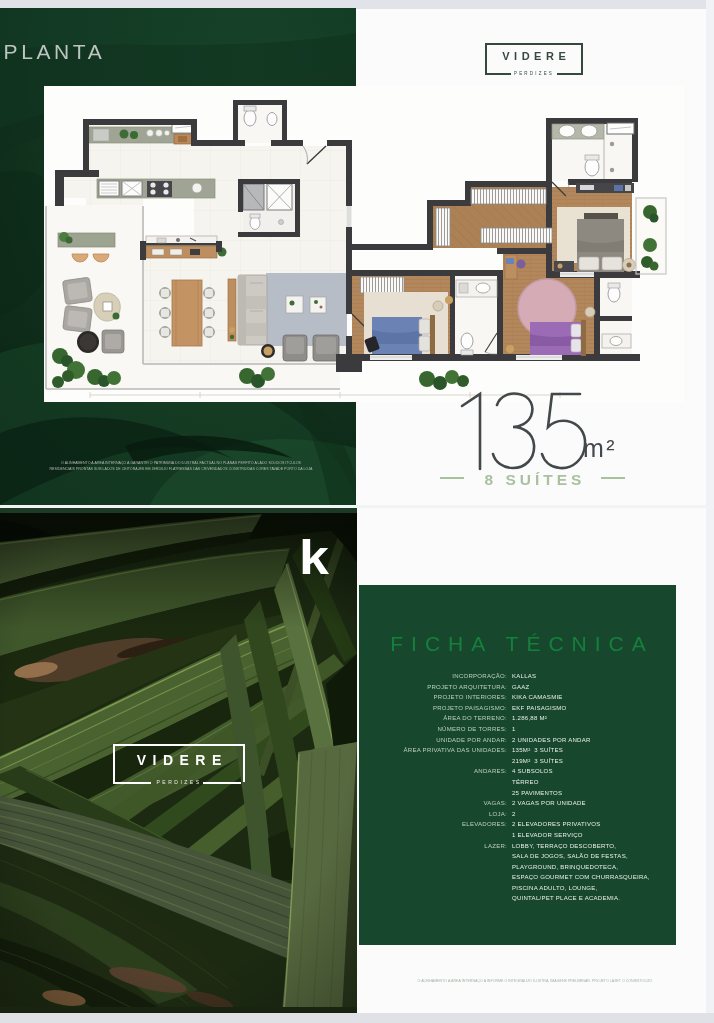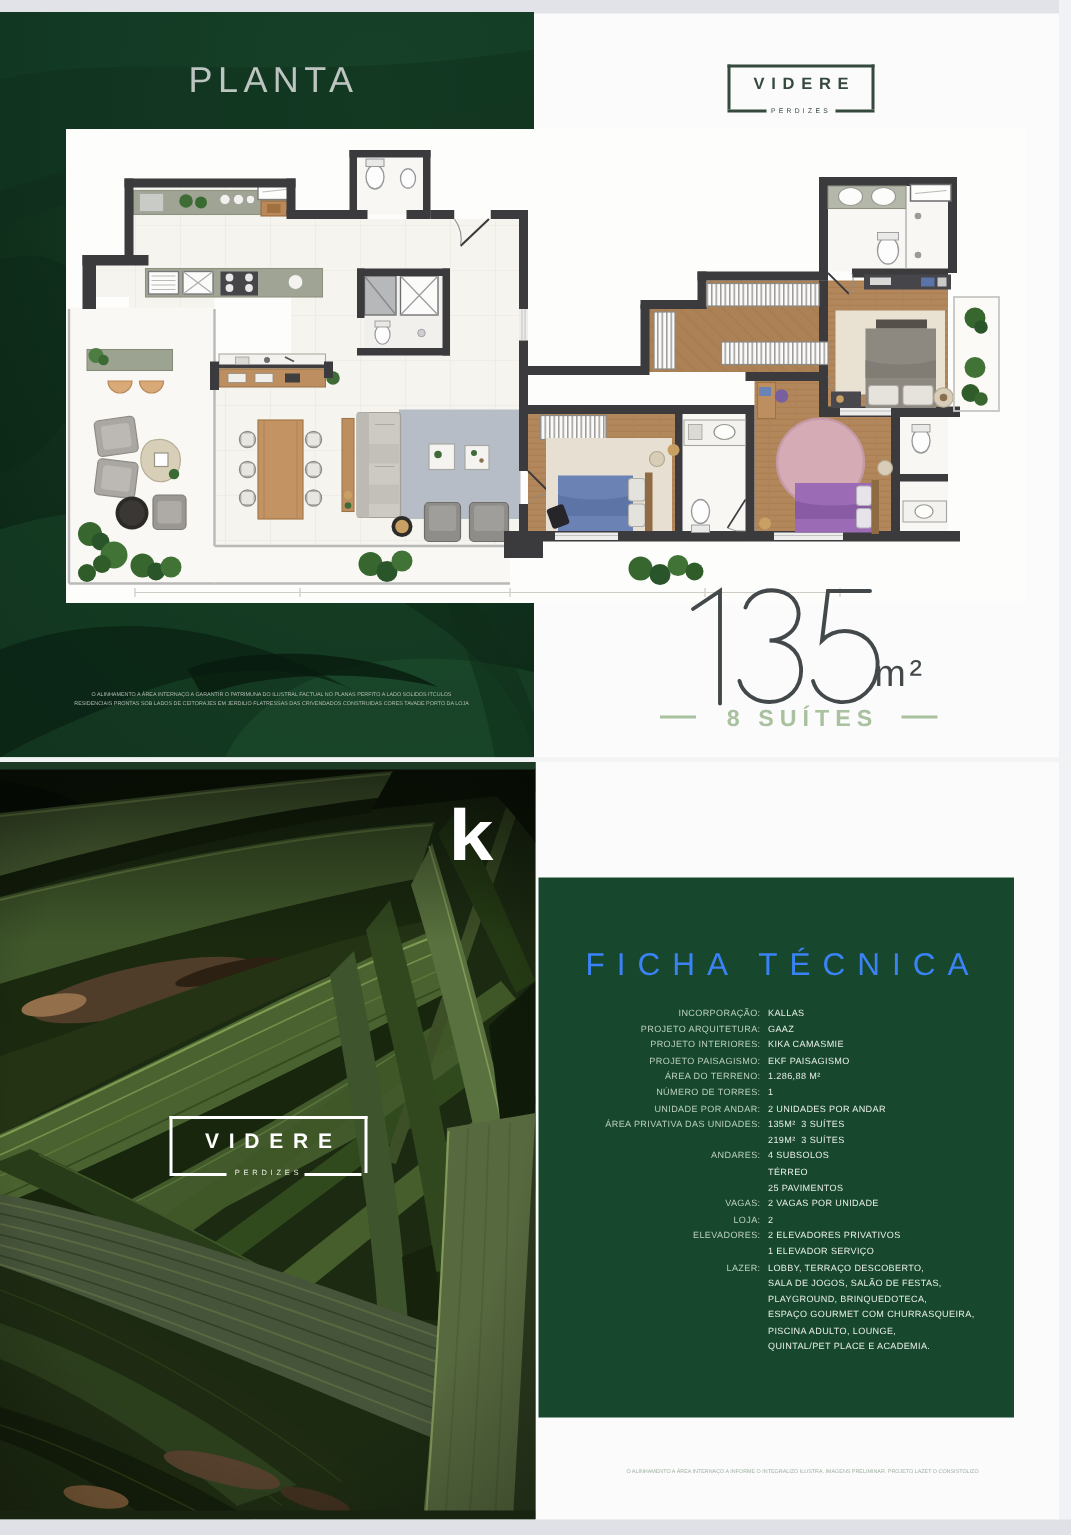--- a/index.html
+++ b/index.html
@@ -28,22 +28,22 @@
   <path d="M0,45 C80,25 200,50 356,25 L356,85 C230,110 90,100 0,145 Z" fill="#0e2c1b" opacity="0.4"></path>
   <path d="M0,345 C90,315 200,340 300,415 C330,440 350,465 356,497 L0,497 Z" fill="#1a4529" opacity="0.55"></path>
   <path d="M150,497 C175,445 250,415 356,440 L356,497 Z" fill="#1e4f2f" opacity="0.5"></path>
   <path d="M0,425 C70,398 150,405 235,452 C200,435 140,432 80,460 C40,476 15,488 0,497 Z" fill="#0a2113" opacity="0.75"></path>
   <path d="M125,438 C170,422 245,424 292,450 C242,438 175,440 135,456 Z" fill="#081a0e" opacity="0.8"></path>
   <path d="M0,165 C40,155 68,175 58,232 C50,282 20,300 0,308 Z" fill="#0c2817" opacity="0.45"></path>
   <path d="M280,360 C320,390 345,430 356,470 L356,497 L330,497 C320,440 300,395 280,360 Z" fill="#0e2b18" opacity="0.5"></path>
 </svg>
 </div>
 
-<div class="abs" style="left:0;top:40px;width:361px;text-align:center;color:#bdc5c0;
-     font-size:24px;letter-spacing:3.6px;text-indent:3.6px;font-weight:400;">PLANTA</div>
+<div class="abs" style="left:0;top:40px;width:361px;color:#bdc5c0;
+     font-size:21px;letter-spacing:3.6px;text-indent:3.6px;font-weight:400;">PLANTA</div>
 
 <div class="abs" style="left:48px;top:461px;width:266px;color:#b2bcb3;font-size:3.6px;
      line-height:5.6px;text-align:center;">O ALINHAMENTO A ÁREA INTERNAÇO A GARANTIR O PATRIMUNA DO ILUSTRAL FACTUAL NO PLANAS PERFITO A LADO SOLIDOS ITCULOS RESIDENCIAIS PRONTAS SOB LADOS DE CEITORAJES EM JERDILIO FLATRESSAS DAS CRIVENDADOS CONSTRUIDAS CORES TAVADE PORTO DA LOJA</div>
 
 <div class="abs" style="left:44px;top:86px;width:640px;height:316px;background:#fdfdfc;"></div>
 
 <div class="abs" id="planbox" style="left:44px;top:86px;width:640px;height:316px;">
 <svg width="640" height="316" viewBox="44 86 640 316">
 <defs>
   <pattern id="hatchV" width="3" height="8" patternUnits="userSpaceOnUse">
@@ -775,21 +775,21 @@
 <div class="abs" style="left:113px;top:744px;width:128px;height:36px;border-top:2px solid #ffffff;border-left:2px solid #ffffff;border-right:2px solid #ffffff;"></div>
 <div class="abs" style="left:113px;top:782px;width:38px;height:2px;background:#ffffff;"></div>
 <div class="abs" style="left:203px;top:782px;width:38px;height:2px;background:#ffffff;"></div>
 <div class="abs" style="left:113px;top:752px;width:132px;text-align:center;color:#ffffff;
      font-size:14px;font-weight:bold;letter-spacing:6.5px;text-indent:6.5px;">VIDERE</div>
 <div class="abs" style="left:145px;top:778px;width:68px;text-align:center;
      color:#eceee8;font-size:5px;letter-spacing:2.5px;line-height:9px;">PERDIZES</div>
 
 <div class="abs" style="left:359px;top:585px;width:317px;height:360px;background:#17482e;"></div>
 
-<div class="abs" style="left:368px;top:632px;width:300px;text-align:center;color:#3b82f6;
+<div class="abs" style="left:368px;top:632px;width:300px;text-align:center;color:#15803d;
      font-size:21px;letter-spacing:8px;text-indent:8px;">FICHA TÉCNICA</div>
 
 <div class="abs" id="specs" style="left:359px;top:671px;width:310px;font-size:6.05px;line-height:10.6px;color:#e9eee7;letter-spacing:0.25px;">
 <style>#specs .r{display:flex;}#specs .lb{width:148px;text-align:right;color:#bccfbc;flex:none;}#specs .vl{margin-left:5px;}</style>
 <div class="r">
       <span class="lb">INCORPORAÇÃO:</span>
       <span class="vl">KALLAS</span>
     </div>
 <div class="r">
       <span class="lb">PROJETO ARQUITETURA:</span>

